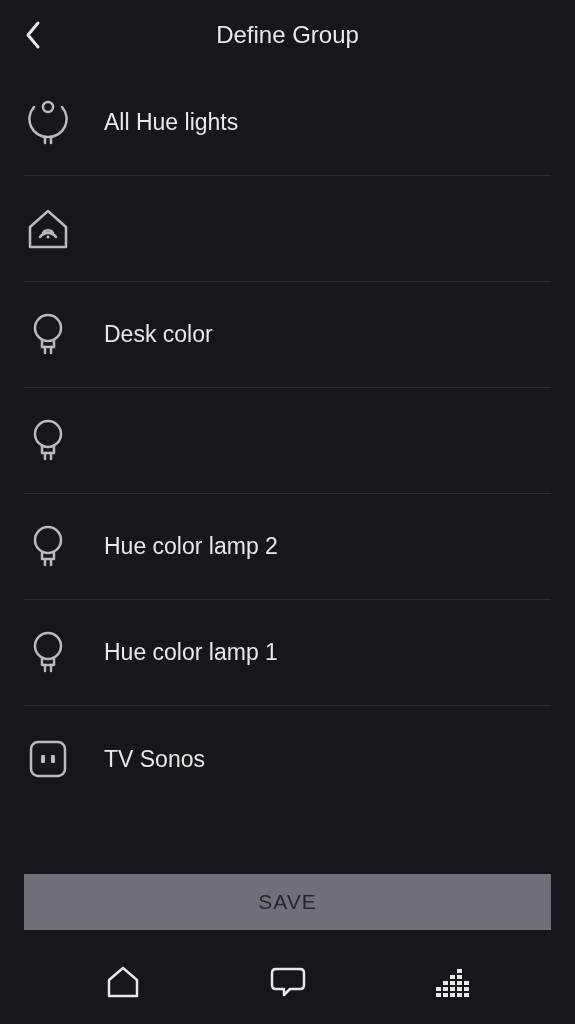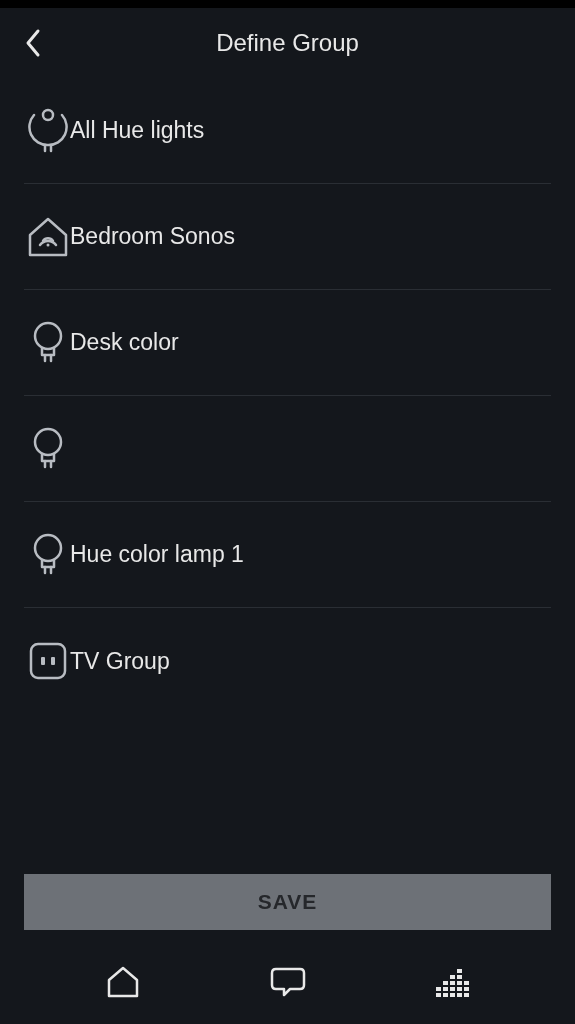--- a/index.html
+++ b/index.html
@@ -12,21 +12,21 @@
       height: 1024px;
       background: #000;
       font-family: -apple-system, BlinkMacSystemFont, "Segoe UI", Helvetica, Arial, sans-serif;
       color: #e8e8e8;
       display: flex;
       flex-direction: column;
       overflow: hidden;
     }
     .app {
       background: #14171c;
-      margin-top: 8px;
+      margin-top: 0;
       flex: 1;
       display: flex;
       flex-direction: column;
       overflow: hidden;
     }
     .header {
       display: flex;
       align-items: center;
       height: 70px;
       padding: 0 20px;
@@ -52,20 +52,21 @@
     .list {
       flex: 1;
       overflow-y: hidden;
       padding: 0 24px;
     }
     .row {
       display: flex;
       align-items: center;
       height: 106px;
       border-bottom: 1px solid #2a2e34;
+      gap: 34px;
       padding-left: 2px;
     }
     .row:last-child {
       border-bottom: none;
     }
     .row .icon-wrap {
       width: 44px;
       height: 50px;
       display: flex;
       align-items: center;
@@ -79,21 +80,21 @@
     }
     .save-wrap {
       padding: 0 24px 18px 24px;
     }
     .save-btn {
       width: 100%;
       height: 56px;
       background: #6d7177;
       border: none;
       font-size: 21px;
-      font-weight: 700;
+      font-weight: 400;
       letter-spacing: 1px;
       color: #25272b;
       display: flex;
       align-items: center;
       justify-content: center;
       cursor: pointer;
     }
     .tabbar {
       height: 76px;
       display: flex;
@@ -139,21 +140,20 @@
 
     <div class="row">
       <div class="icon-wrap">
         <svg width="44" height="44" viewBox="0 0 44 44" fill="none" stroke="currentColor" stroke-width="2.5" stroke-linejoin="round">
           <path d="M22 4 L40 20 L40 40 L4 40 L4 20 Z"></path>
           <path d="M14 30 A10 10 0 0 1 30 30" stroke-linecap="round"></path>
           <path d="M17 26 A6 6 0 0 1 27 26" stroke-linecap="round"></path>
           <circle cx="22" cy="30" r="1.5" fill="currentColor" stroke="none"></circle>
         </svg>
       </div>
-      <div class="label">Bedroom Sonos</div>
     </div>
 
     <div class="row">
       <div class="icon-wrap">
         <svg width="38" height="48" viewBox="0 0 38 48" fill="none" stroke="currentColor" stroke-width="2.5">
           <circle cx="19" cy="17" r="13"></circle>
           <path d="M13 29 L13 36 L25 36 L25 29" stroke-linejoin="round"></path>
           <line x1="16" y1="36" x2="16" y2="42" stroke-linecap="round"></line>
           <line x1="22" y1="36" x2="22" y2="42" stroke-linecap="round"></line>
         </svg>
@@ -165,20 +165,31 @@
       <div class="icon-wrap">
         <svg width="38" height="48" viewBox="0 0 38 48" fill="none" stroke="currentColor" stroke-width="2.5">
           <circle cx="19" cy="17" r="13"></circle>
           <path d="M13 29 L13 36 L25 36 L25 29" stroke-linejoin="round"></path>
           <line x1="16" y1="36" x2="16" y2="42" stroke-linecap="round"></line>
           <line x1="22" y1="36" x2="22" y2="42" stroke-linecap="round"></line>
         </svg>
       </div>
     </div>
 
+    <div class="row">
+      <div class="icon-wrap">
+        <svg width="38" height="48" viewBox="0 0 38 48" fill="none" stroke="currentColor" stroke-width="2.5">
+          <circle cx="19" cy="17" r="13"></circle>
+          <path d="M13 29 L13 36 L25 36 L25 29" stroke-linejoin="round"></path>
+          <line x1="16" y1="36" x2="16" y2="42" stroke-linecap="round"></line>
+          <line x1="22" y1="36" x2="22" y2="42" stroke-linecap="round"></line>
+        </svg>
+      </div>
+      <div class="label">Hue color lamp 2</div>
+    </div>
 
     <div class="row">
       <div class="icon-wrap">
         <svg width="38" height="48" viewBox="0 0 38 48" fill="none" stroke="currentColor" stroke-width="2.5">
           <circle cx="19" cy="17" r="13"></circle>
           <path d="M13 29 L13 36 L25 36 L25 29" stroke-linejoin="round"></path>
           <line x1="16" y1="36" x2="16" y2="42" stroke-linecap="round"></line>
           <line x1="22" y1="36" x2="22" y2="42" stroke-linecap="round"></line>
         </svg>
       </div>
@@ -186,21 +197,21 @@
     </div>
 
     <div class="row">
       <div class="icon-wrap">
         <svg width="42" height="42" viewBox="0 0 42 42" fill="none" stroke="currentColor" stroke-width="2.5" stroke-linejoin="round">
           <rect x="4" y="4" width="34" height="34" rx="7"></rect>
           <rect x="14" y="17" width="4" height="8" rx="1" fill="currentColor" stroke="none"></rect>
           <rect x="24" y="17" width="4" height="8" rx="1" fill="currentColor" stroke="none"></rect>
         </svg>
       </div>
-      <div class="label">TV Group</div>
+      <div class="label">TV Sonos</div>
     </div>
 
   </div>
 
   <div class="save-wrap">
     <button class="save-btn">SAVE</button>
   </div>
 
   <div class="tabbar">
     <div class="tab-item">

